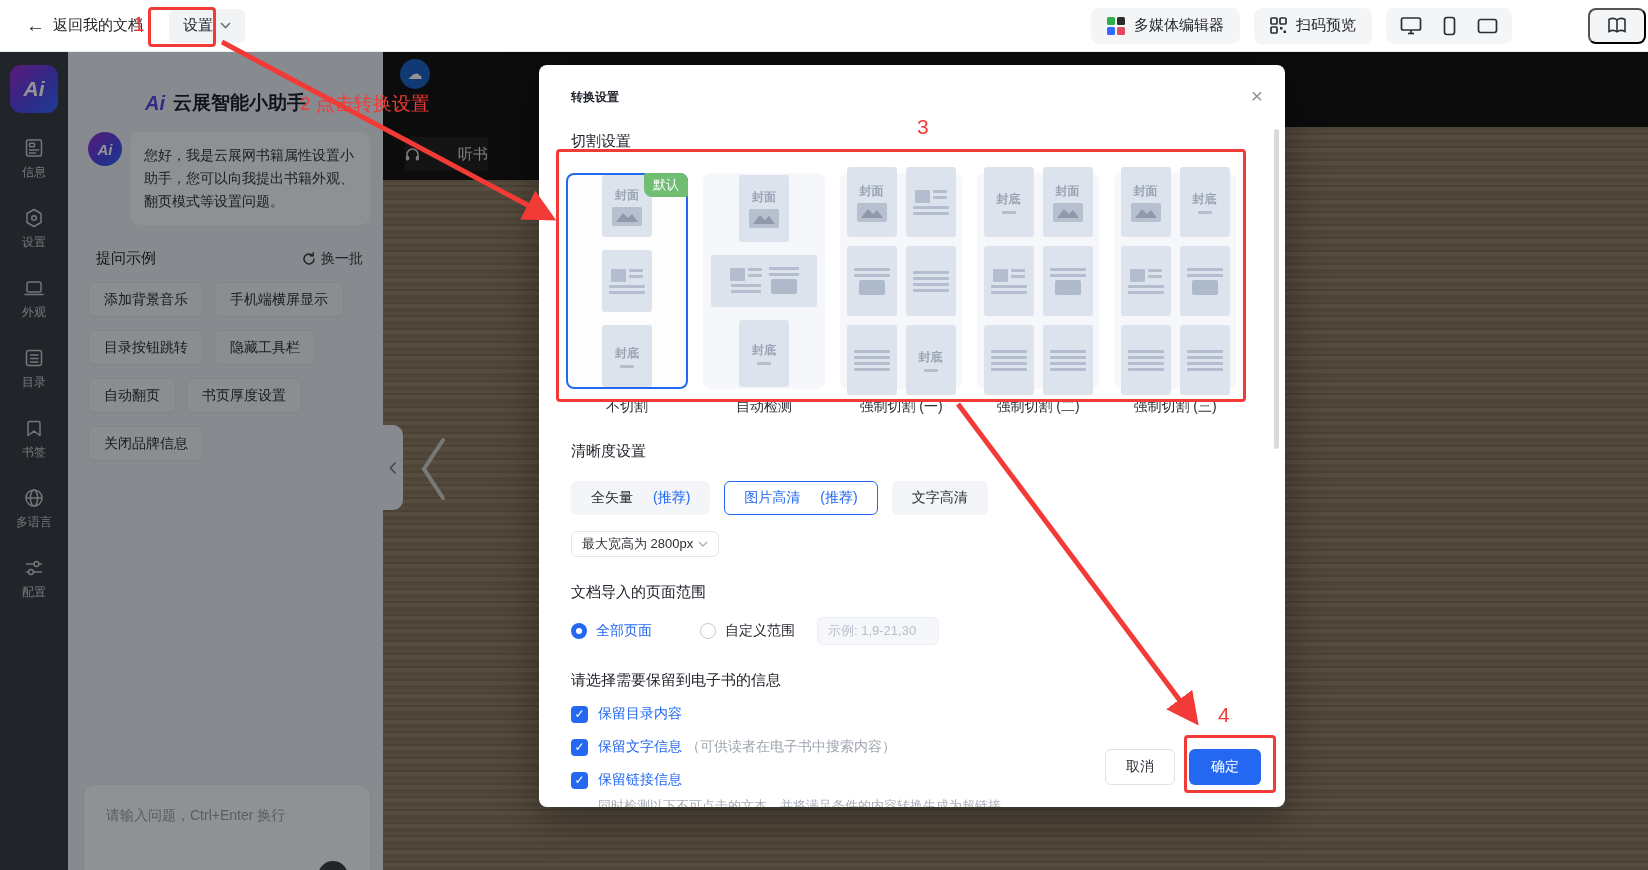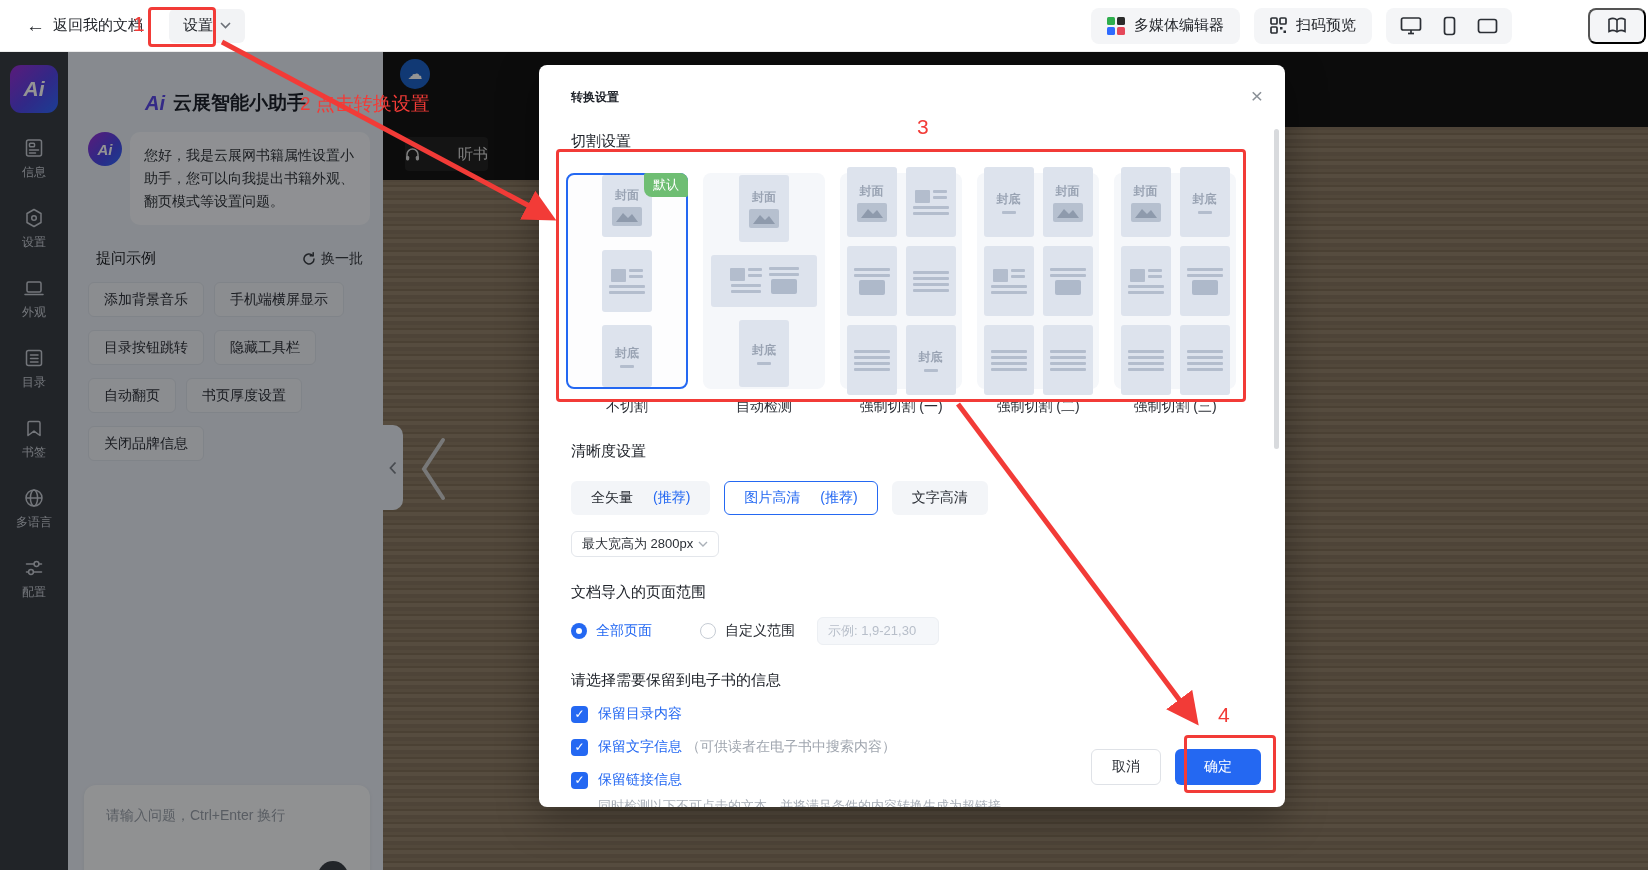--- a/index.html
+++ b/index.html
@@ -95,21 +95,21 @@
   .rlabel.plain{color:#2a2e35}
   .rgap{width:48px}
   .ex-input{margin-left:22px;width:122px;height:28px;background:#f5f7fa;border:1px solid #eceff3;border-radius:6px;font-size:13px;color:#b7bec9;display:flex;align-items:center;padding-left:10px}
   .chk-row{display:flex;align-items:center;margin-top:15px}
   .chk{width:17px;height:17px;background:#2468f2;border-radius:4px;color:#fff;display:flex;align-items:center;justify-content:center;font-size:12px;flex:0 0 17px;cursor:pointer}
   .chk-label{font-size:14px;color:#2468f2;margin-left:10px}
   .chk-note{font-size:14px;color:#a0a6af;margin-left:4px}
   .fine{margin:8px 0 0 27px;font-size:13px;color:#a7adb6}
   .m-footer{position:absolute;right:24px;bottom:22px;display:flex;gap:14px}
   .btn-cancel{width:70px;height:36px;background:#fff;border:1px solid #dfe2e7;border-radius:6px;font-size:14px;color:#2a2e35;cursor:pointer}
-  .btn-ok{width:86px;height:36px;background:#2468f2;border:none;border-radius:6px;font-size:14px;color:#fff;cursor:pointer}
+  .btn-ok{width:72px;height:36px;background:#2468f2;border:none;border-radius:6px;font-size:14px;color:#fff;cursor:pointer}
 
   
   #ann{position:absolute;left:0;top:0;width:1648px;height:870px;z-index:60;pointer-events:none}
   .rbox{position:absolute;border:3px solid #f23b37;border-radius:4px}
   .rnum{position:absolute;color:#f23b37;font-size:21px}
   .rtext{position:absolute;color:#f23b37;font-size:19px}
 </style>
 </head>
 <body>
 

